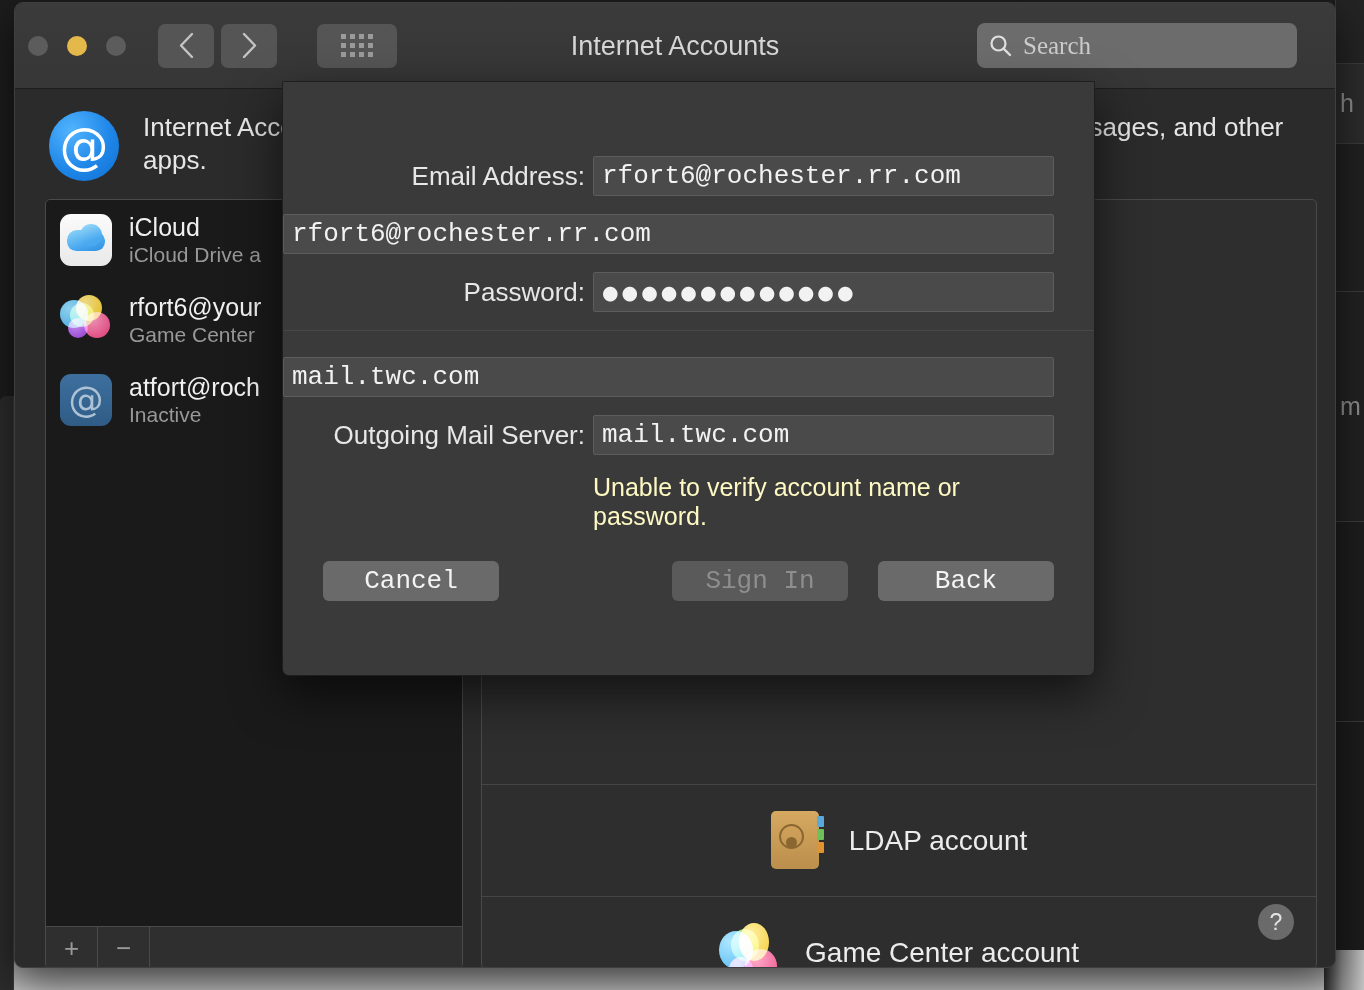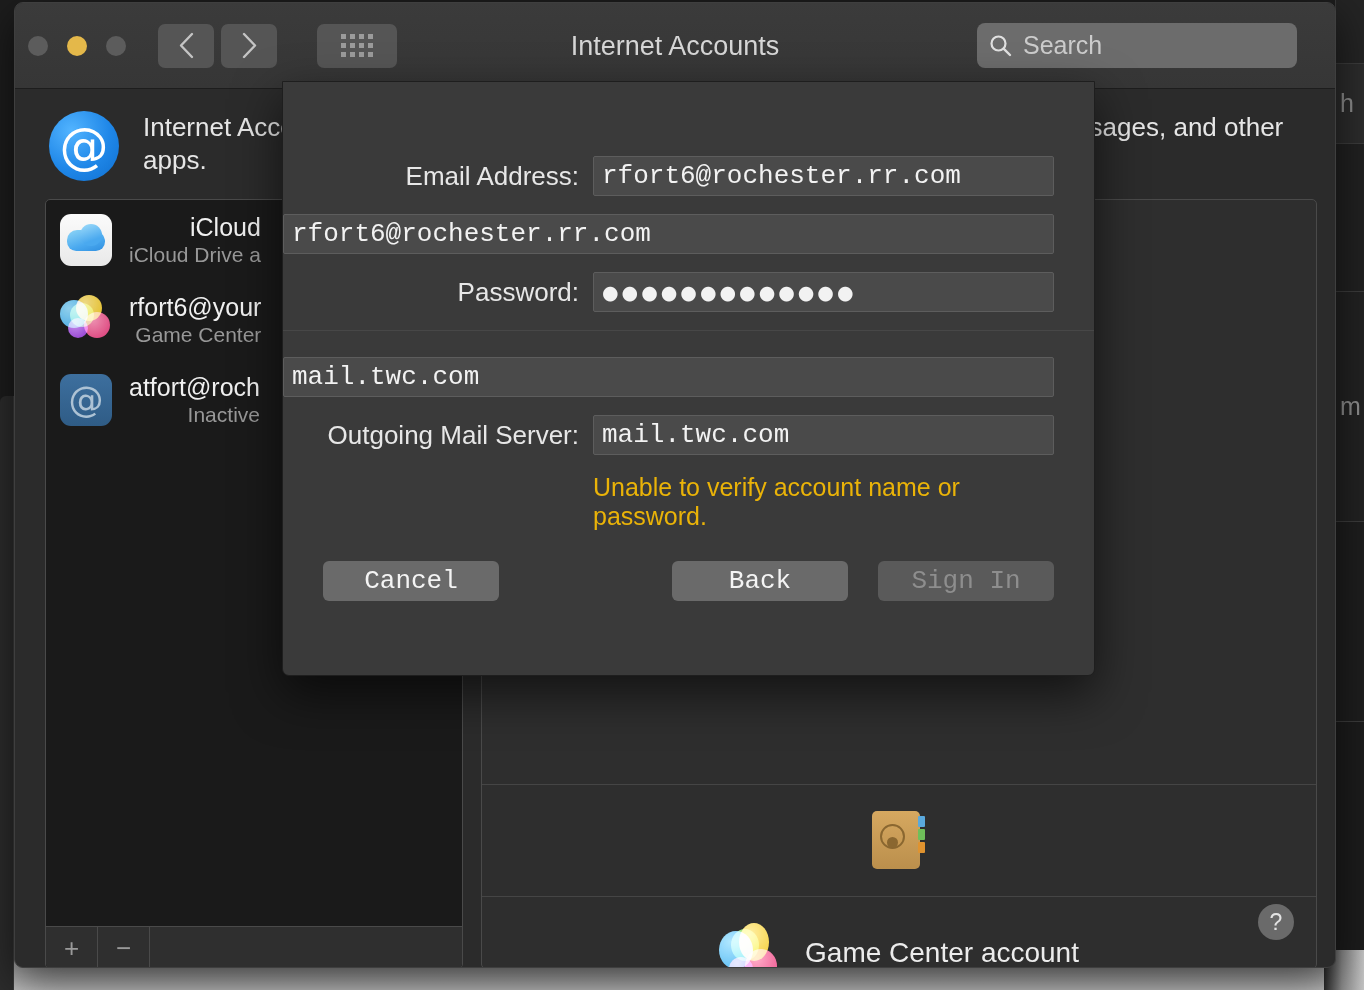--- a/index.html
+++ b/index.html
@@ -123,21 +123,21 @@
     width: 320px; height: 45px;
     background: #6c6c6c;
     border-radius: 8px;
     display: flex; align-items: center;
     padding: 0 12px;
   }
   .search-wrap svg { flex: none; }
   .search-input {
     background: transparent; border: 0; outline: none;
     color: #e8e8e8;
-    font-family: Liberation Sans, sans-serif;
+    font-family: Liberation Serif, serif;
     font-size: 25px;
     margin-left: 11px;
     width: 100%;
   }
   .search-input::placeholder { color: #cccccc; }
 
   
   .pane-header {
     display: flex; align-items: flex-start;
     padding: 22px 0 0 34px;
@@ -171,21 +171,21 @@
     display: flex; flex-direction: column;
     overflow: hidden;
   }
   .acct-list { flex: 1; overflow: hidden; }
   .acct {
     display: flex; align-items: center;
     padding: 10px 14px;
     height: 80px;
   }
   .acct-ico { width: 52px; height: 52px; flex: none; border-radius: 11px; }
-  .acct-text { margin-left: 17px; min-width: 0; text-align: right; }
+  .acct-text { margin-left: 17px; min-width: 0; }
   .acct-title {
     color: #f0f0f0; font-size: 25px; line-height: 29px;
     white-space: nowrap;
   }
   .acct-sub {
     color: #989898; font-size: 21px; line-height: 26px;
     white-space: nowrap;
   }
 
   
@@ -323,21 +323,21 @@
   .row {
     display: flex; align-items: center;
     margin-bottom: 18px;
     padding-right: 40px;
   }
   .row .lbl {
     width: 310px;
     text-align: right;
     color: #e7e7e7;
     font-size: 26px;
-    padding-right: 14px;
+    padding-right: 8px;
     flex: none;
   }
   .fld {
     flex: 1;
     height: 40px;
     background: #4a4a4a;
     border: 1px solid #5d5d5d;
     border-radius: 2px;
     color: #f2f2f2;
     font-size: 26px;
@@ -371,21 +371,21 @@
     width: 34px; height: 36px;
     background: #2d74da;
     border-radius: 5px;
     display: flex; flex-direction: column;
     align-items: center; justify-content: center;
     gap: 2px;
   }
   .popup .stepper svg { display: block; }
 
   .errmsg {
-    color: #eab308;
+    color: #fef9c3;
     font-size: 25px;
     text-align: left;
     margin: 14px 0 0 0;
     padding-left: 310px;
     padding-right: 40px;
   }
   .btnrow {
     display: flex; align-items: center;
     margin-top: 30px;
     padding: 0 40px 0 40px;
@@ -533,20 +533,21 @@
         <div class="svc-ico">
           <div class="ldap-ico">
             <div class="person"></div>
             <div class="tabs">
               <span style="background:#5aa9dd"></span>
               <span style="background:#6fbf5a"></span>
               <span style="background:#e0932f"></span>
             </div>
           </div>
         </div>
+        <div class="svc-label">LDAP account</div>
       </div>
 
       <div class="svc">
         <div class="svc-ico gc-big">
           <i class="b1"></i>
             <i class="b2"></i>
             <i class="b3"></i>
             <i class="b4"></i>
             <i class="b5"></i>
         </div>
@@ -588,20 +589,20 @@
       <div class="row">
         <div class="lbl">Outgoing Mail Server:</div>
         <input class="fld" type="text" value="mail.twc.com" style="">
       </div>
 
       <div class="errmsg">Unable to verify account name or password.</div>
 
       <div class="btnrow">
         <div class="btn">Cancel</div>
         <div class="btn-spacer"></div>
+        <div class="btn disabled">Sign In</div>
         <div class="btn">Back</div>
-        <div class="btn disabled">Sign In</div>
       </div>
 
     </div>
   </div>
 
 </div>
 
 </body></html>

